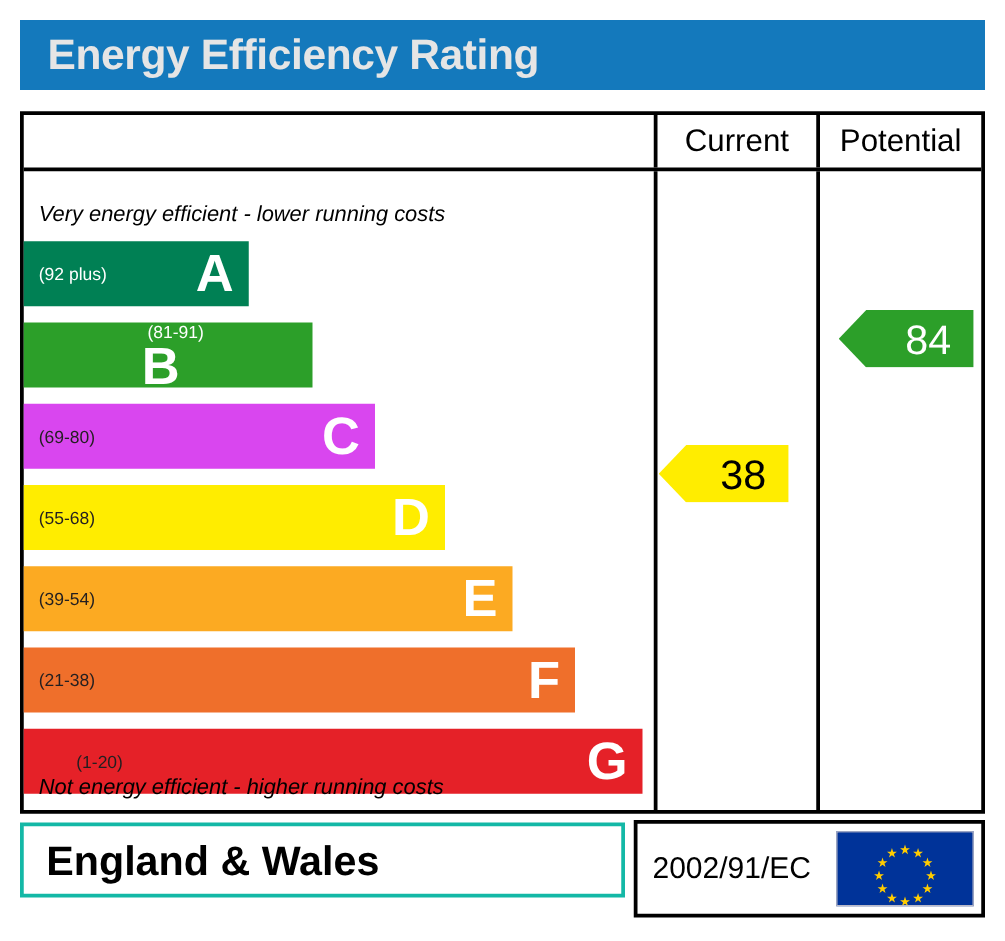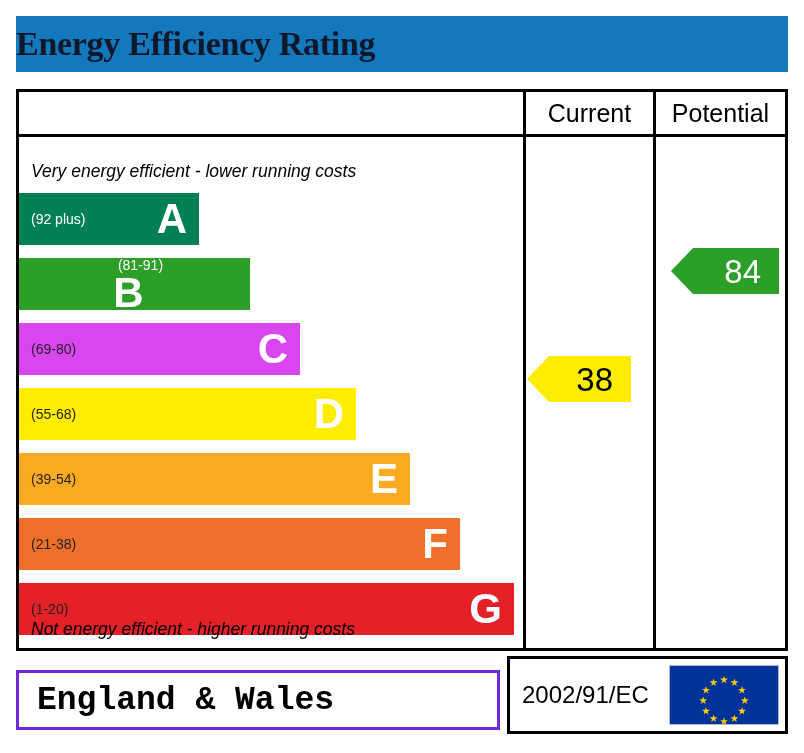--- a/index.html
+++ b/index.html
@@ -13,26 +13,26 @@
 
   
   .title-bar {
     position: absolute;
     left: 16px; top: 16px;
     width: 772px; height: 56px;
     background: #1479bc;
     display: flex; align-items: center;
   }
   .title-bar .title-text {
-    color: #0f172a;
+    color: #e5e5e5;
     font-size: 34px;
     font-weight: bold;
     letter-spacing: -0.3px;
-    line-height: 1;
-    font-family: Liberation Serif, serif;
+    padding-left: 22px;
+    line-height: 1;
   }
 
   
   .table {
     position: absolute;
     left: 16px; top: 89px;
     width: 772px; height: 562px;
     border: 3px solid #000000;
     background: #ffffff;
   }
@@ -91,21 +91,21 @@
     color: #ffffff;
     padding-right: 12px;
     line-height: 1;
   }
   .band-a { top: 42px;  width: 180px; background: #008054; }
   .band-b { top: 107px; width: 231px; background: #19b459; flex-direction: column; }
   .band-c { top: 172px; width: 281px; background: #d946ef; }
   .band-d { top: 237px; width: 337px; background: #ffed00; }
   .band-e { top: 302px; width: 391px; background: #fcaa22; }
   .band-f { top: 367px; width: 441px; background: #ef6f2b; }
-  .band-g { top: 432px; width: 495px; background: #e52128; }
+  .band-g { top: 432px; width: 495px; background: #e52128; padding-left: 30px; }
 
   .range-light { color: #ffffff; }
   .range-dark  { color: #231f20; }
 
   .band-b { background: #2c9f29; }
 
   
   .rating {
     position: absolute;
     height: 46px;
@@ -124,24 +124,24 @@
     background: #2c9f29; color: #ffffff;
   }
 
   
   .footer {
     position: absolute;
     left: 16px; top: 656px;
     width: 772px; height: 78px;
   }
   .footer-region {
-    position: absolute; left: 0; top: 14px;
+    position: absolute; left: 0; top: 2px;
     width: 484px; height: 60px;
-    border: 3px solid #6d28d9;
-    display: flex; align-items: center; font-family: Liberation Mono, monospace;
+    border: 3px solid #14b8a6;
+    display: flex; align-items: center;
   }
   .footer-region span {
     font-size: 33px; font-weight: bold; color: #000000;
     padding-left: 18px; line-height: 1;
   }
   .footer-eu {
     position: absolute; left: 491px; top: 0;
     width: 281px; height: 78px;
     border: 3px solid #000000;
     display: flex; align-items: center;

